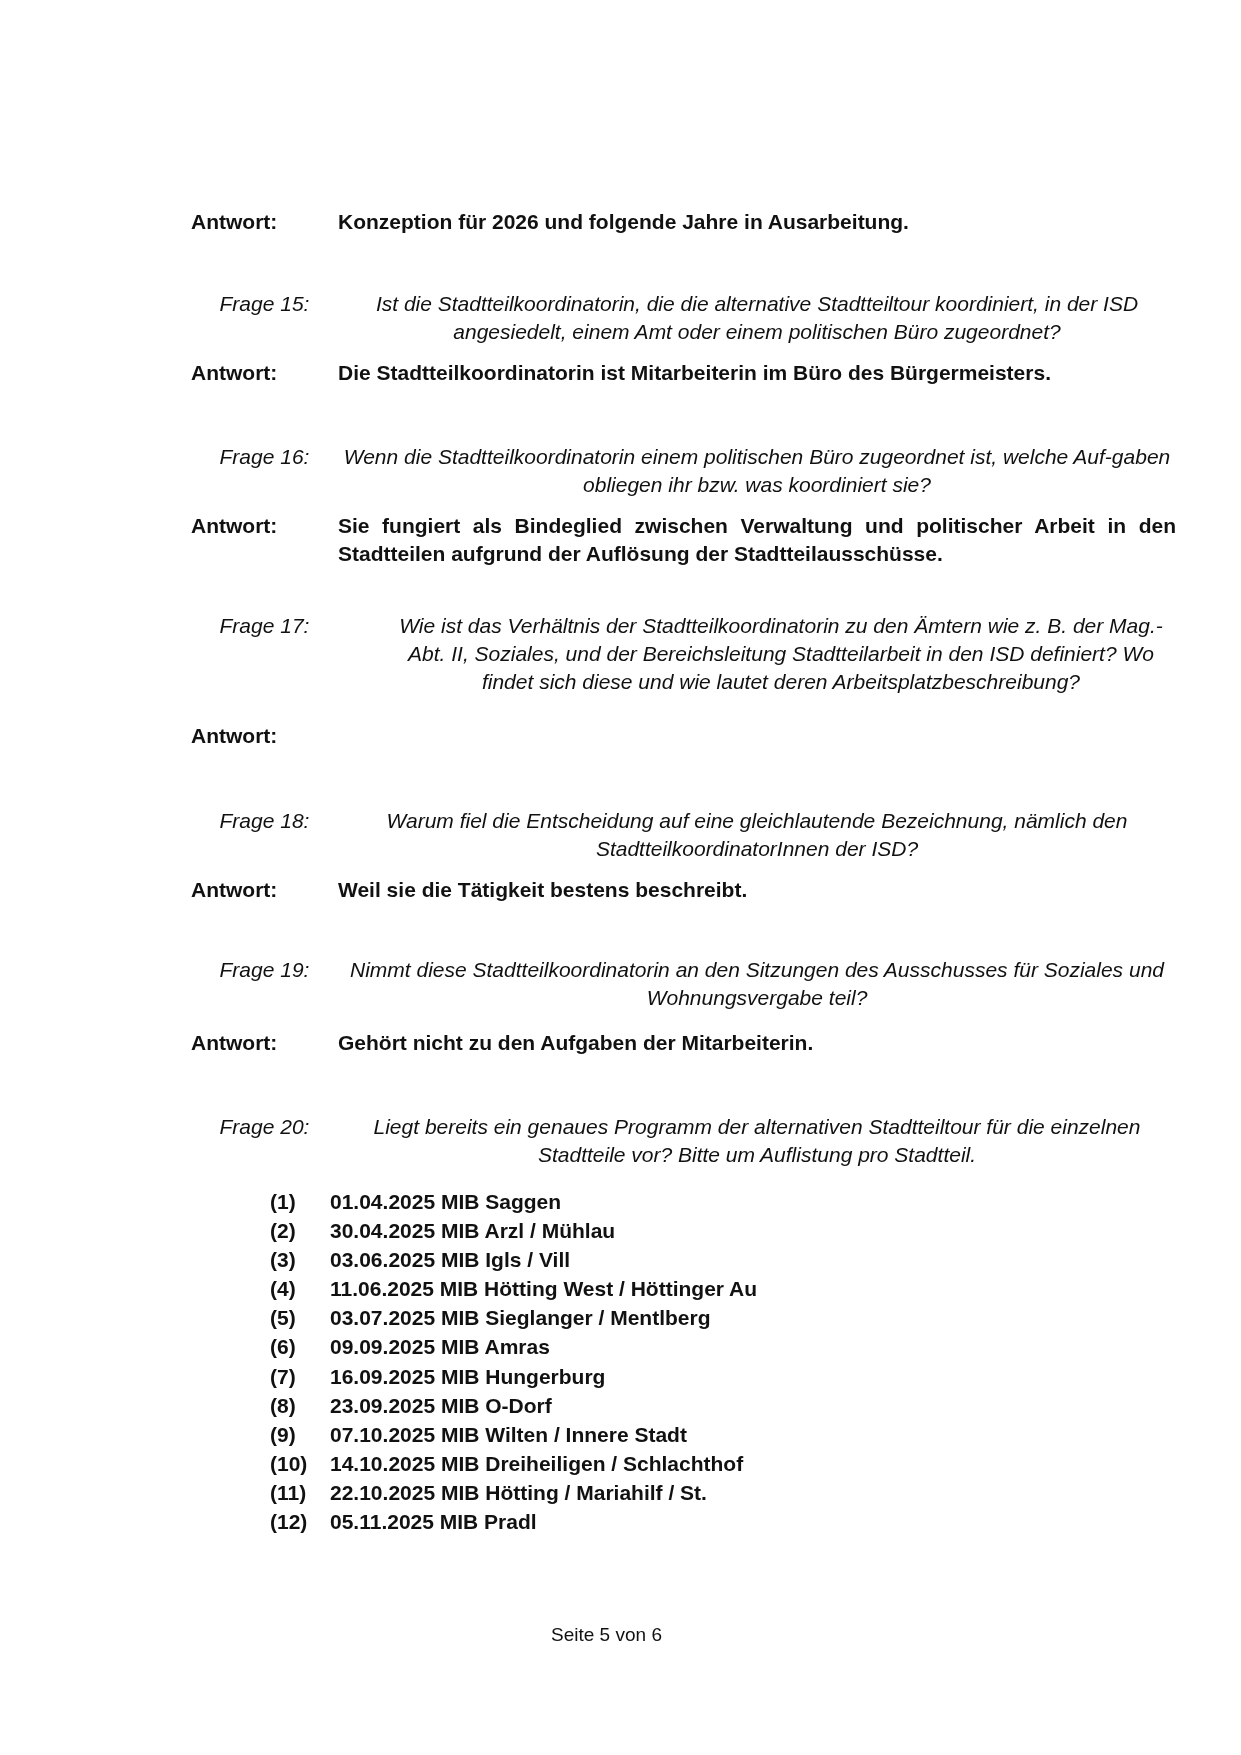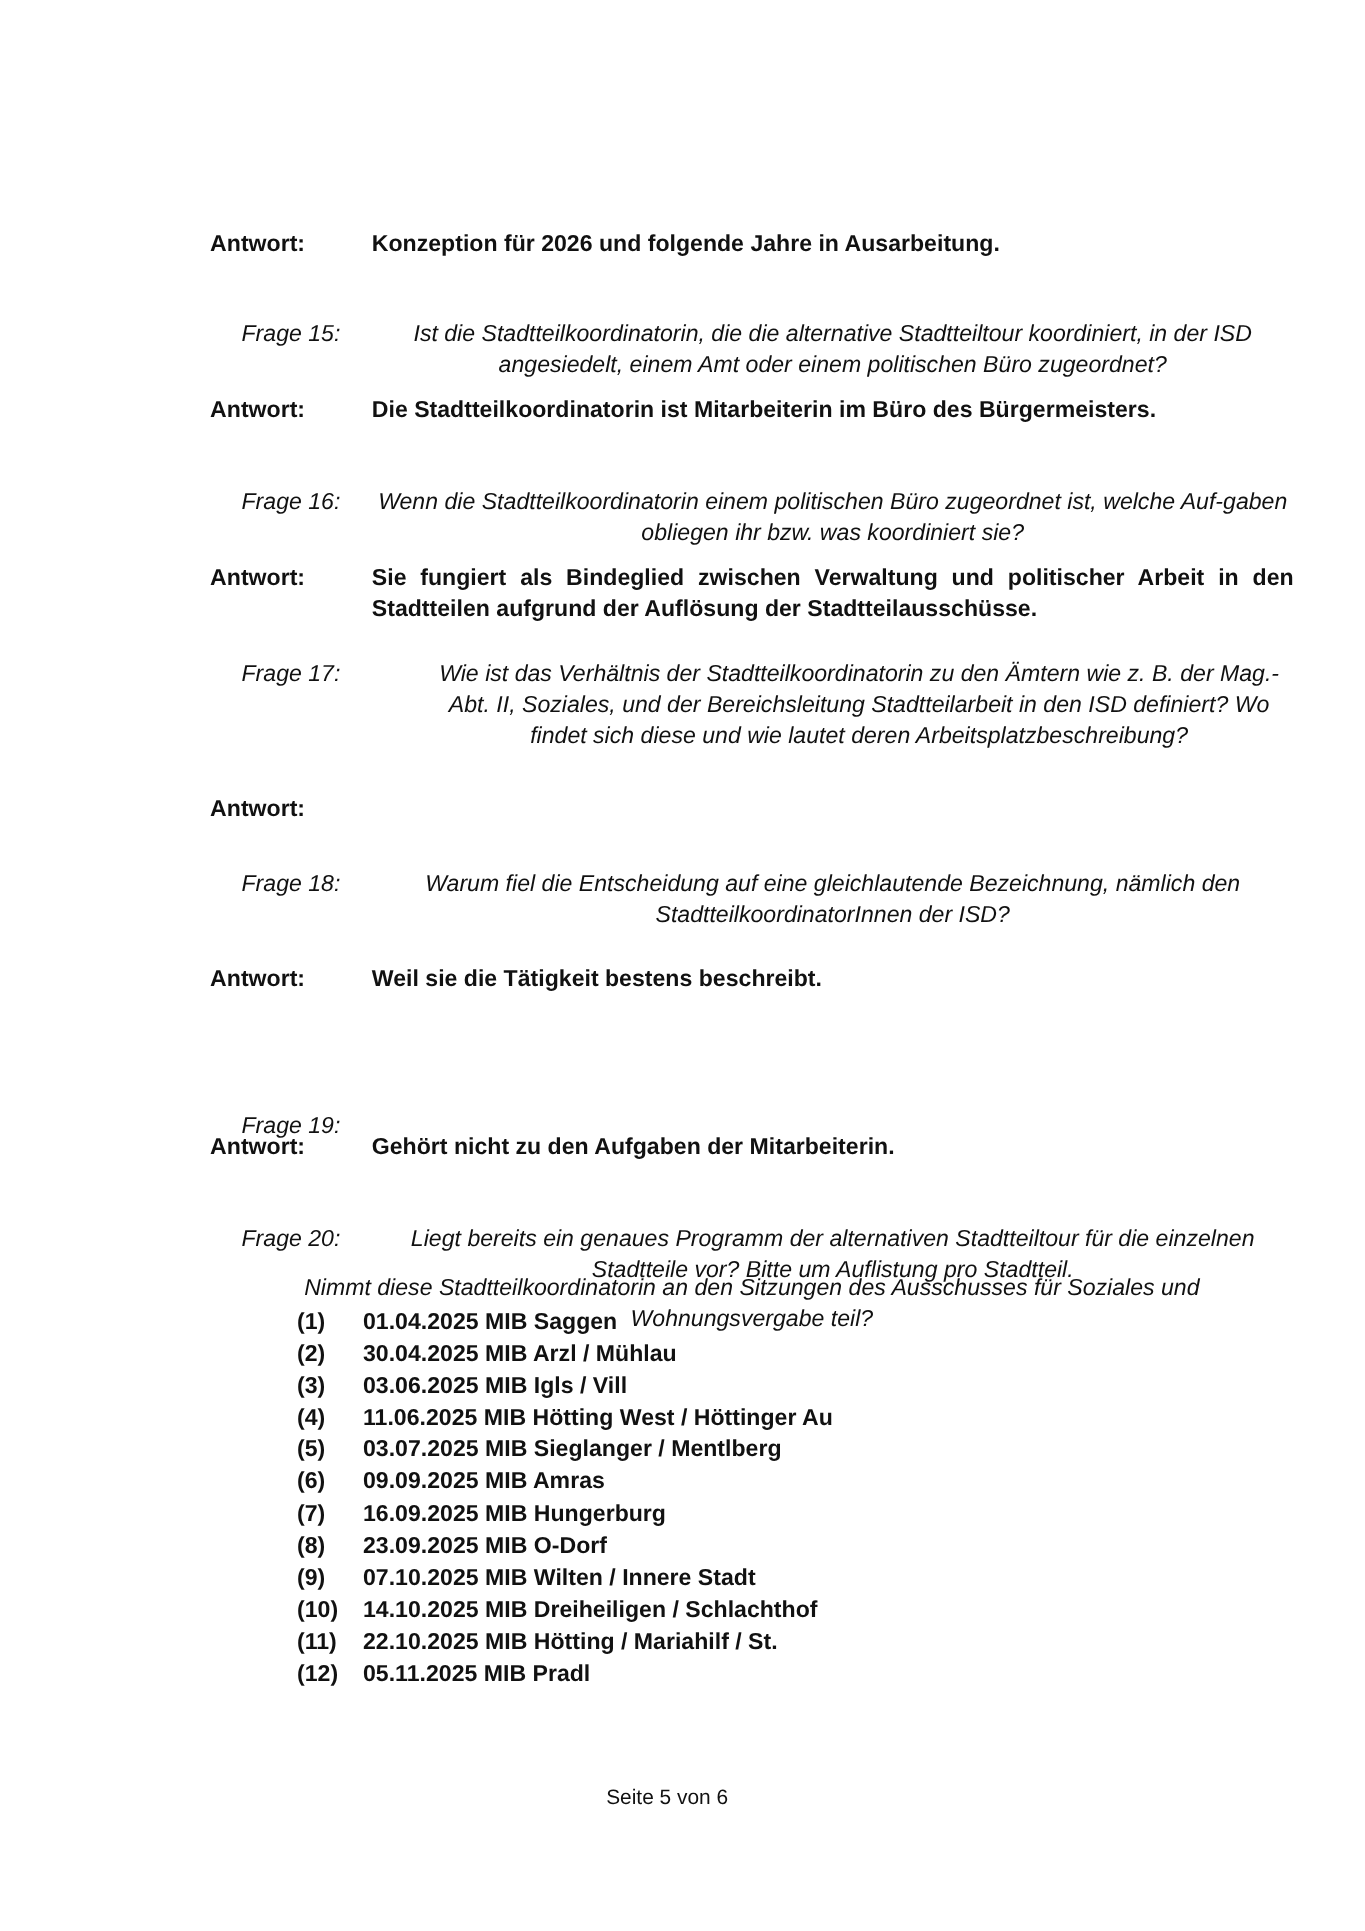--- a/index.html
+++ b/index.html
@@ -39,38 +39,38 @@
 
   <div class="row q" style="top:443px;">
     <span class="label">Frage 16:</span>
     <span class="text">Wenn die Stadtteilkoordinatorin einem politischen Büro zugeordnet ist, welche Auf-gaben obliegen ihr bzw. was koordiniert sie?</span>
   </div>
   <div class="row a" style="top:512px;">
     <span class="label">Antwort:</span>
     <span class="text">Sie fungiert als Bindeglied zwischen Verwaltung und politischer Arbeit in den Stadtteilen aufgrund der Auflösung der Stadtteilausschüsse.</span>
   </div>
 
-  <div class="row q" style="top:599px;gap:48px;">
+  <div class="row q" style="top:612px;gap:48px;">
     <span class="label">Frage 17:</span>
     <span class="text">Wie ist das Verhältnis der Stadtteilkoordinatorin zu den Ämtern wie z. B. der Mag.-Abt. II, Soziales, und der Bereichsleitung Stadtteilarbeit in den ISD definiert? Wo findet sich diese und wie lautet deren Arbeitsplatzbeschreibung?</span>
   </div>
   <div class="row a" style="top:722px;">
     <span class="label">Antwort:</span>
   </div>
 
-  <div class="row q" style="top:790px;">
+  <div class="row q" style="top:807px;">
     <span class="label">Frage 18:</span>
     <span class="text">Warum fiel die Entscheidung auf eine gleichlautende Bezeichnung, nämlich den StadtteilkoordinatorInnen der ISD?</span>
   </div>
   <div class="row a" style="top:876px;">
     <span class="label">Antwort:</span>
     <span class="text">Weil sie die Tätigkeit bestens beschreibt.</span>
   </div>
 
-  <div class="row q" style="top:1010px;flex-direction:column;">
+  <div class="row q" style="top:956px;">
     <span class="label">Frage 19:</span>
     <span class="text">Nimmt diese Stadtteilkoordinatorin an den Sitzungen des Ausschusses für Soziales und Wohnungsvergabe teil?</span>
   </div>
   <div class="row a" style="top:1029px;">
     <span class="label">Antwort:</span>
     <span class="text">Gehört nicht zu den Aufgaben der Mitarbeiterin.</span>
   </div>
 
   <div class="row q" style="top:1113px;">
     <span class="label">Frage 20:</span>

